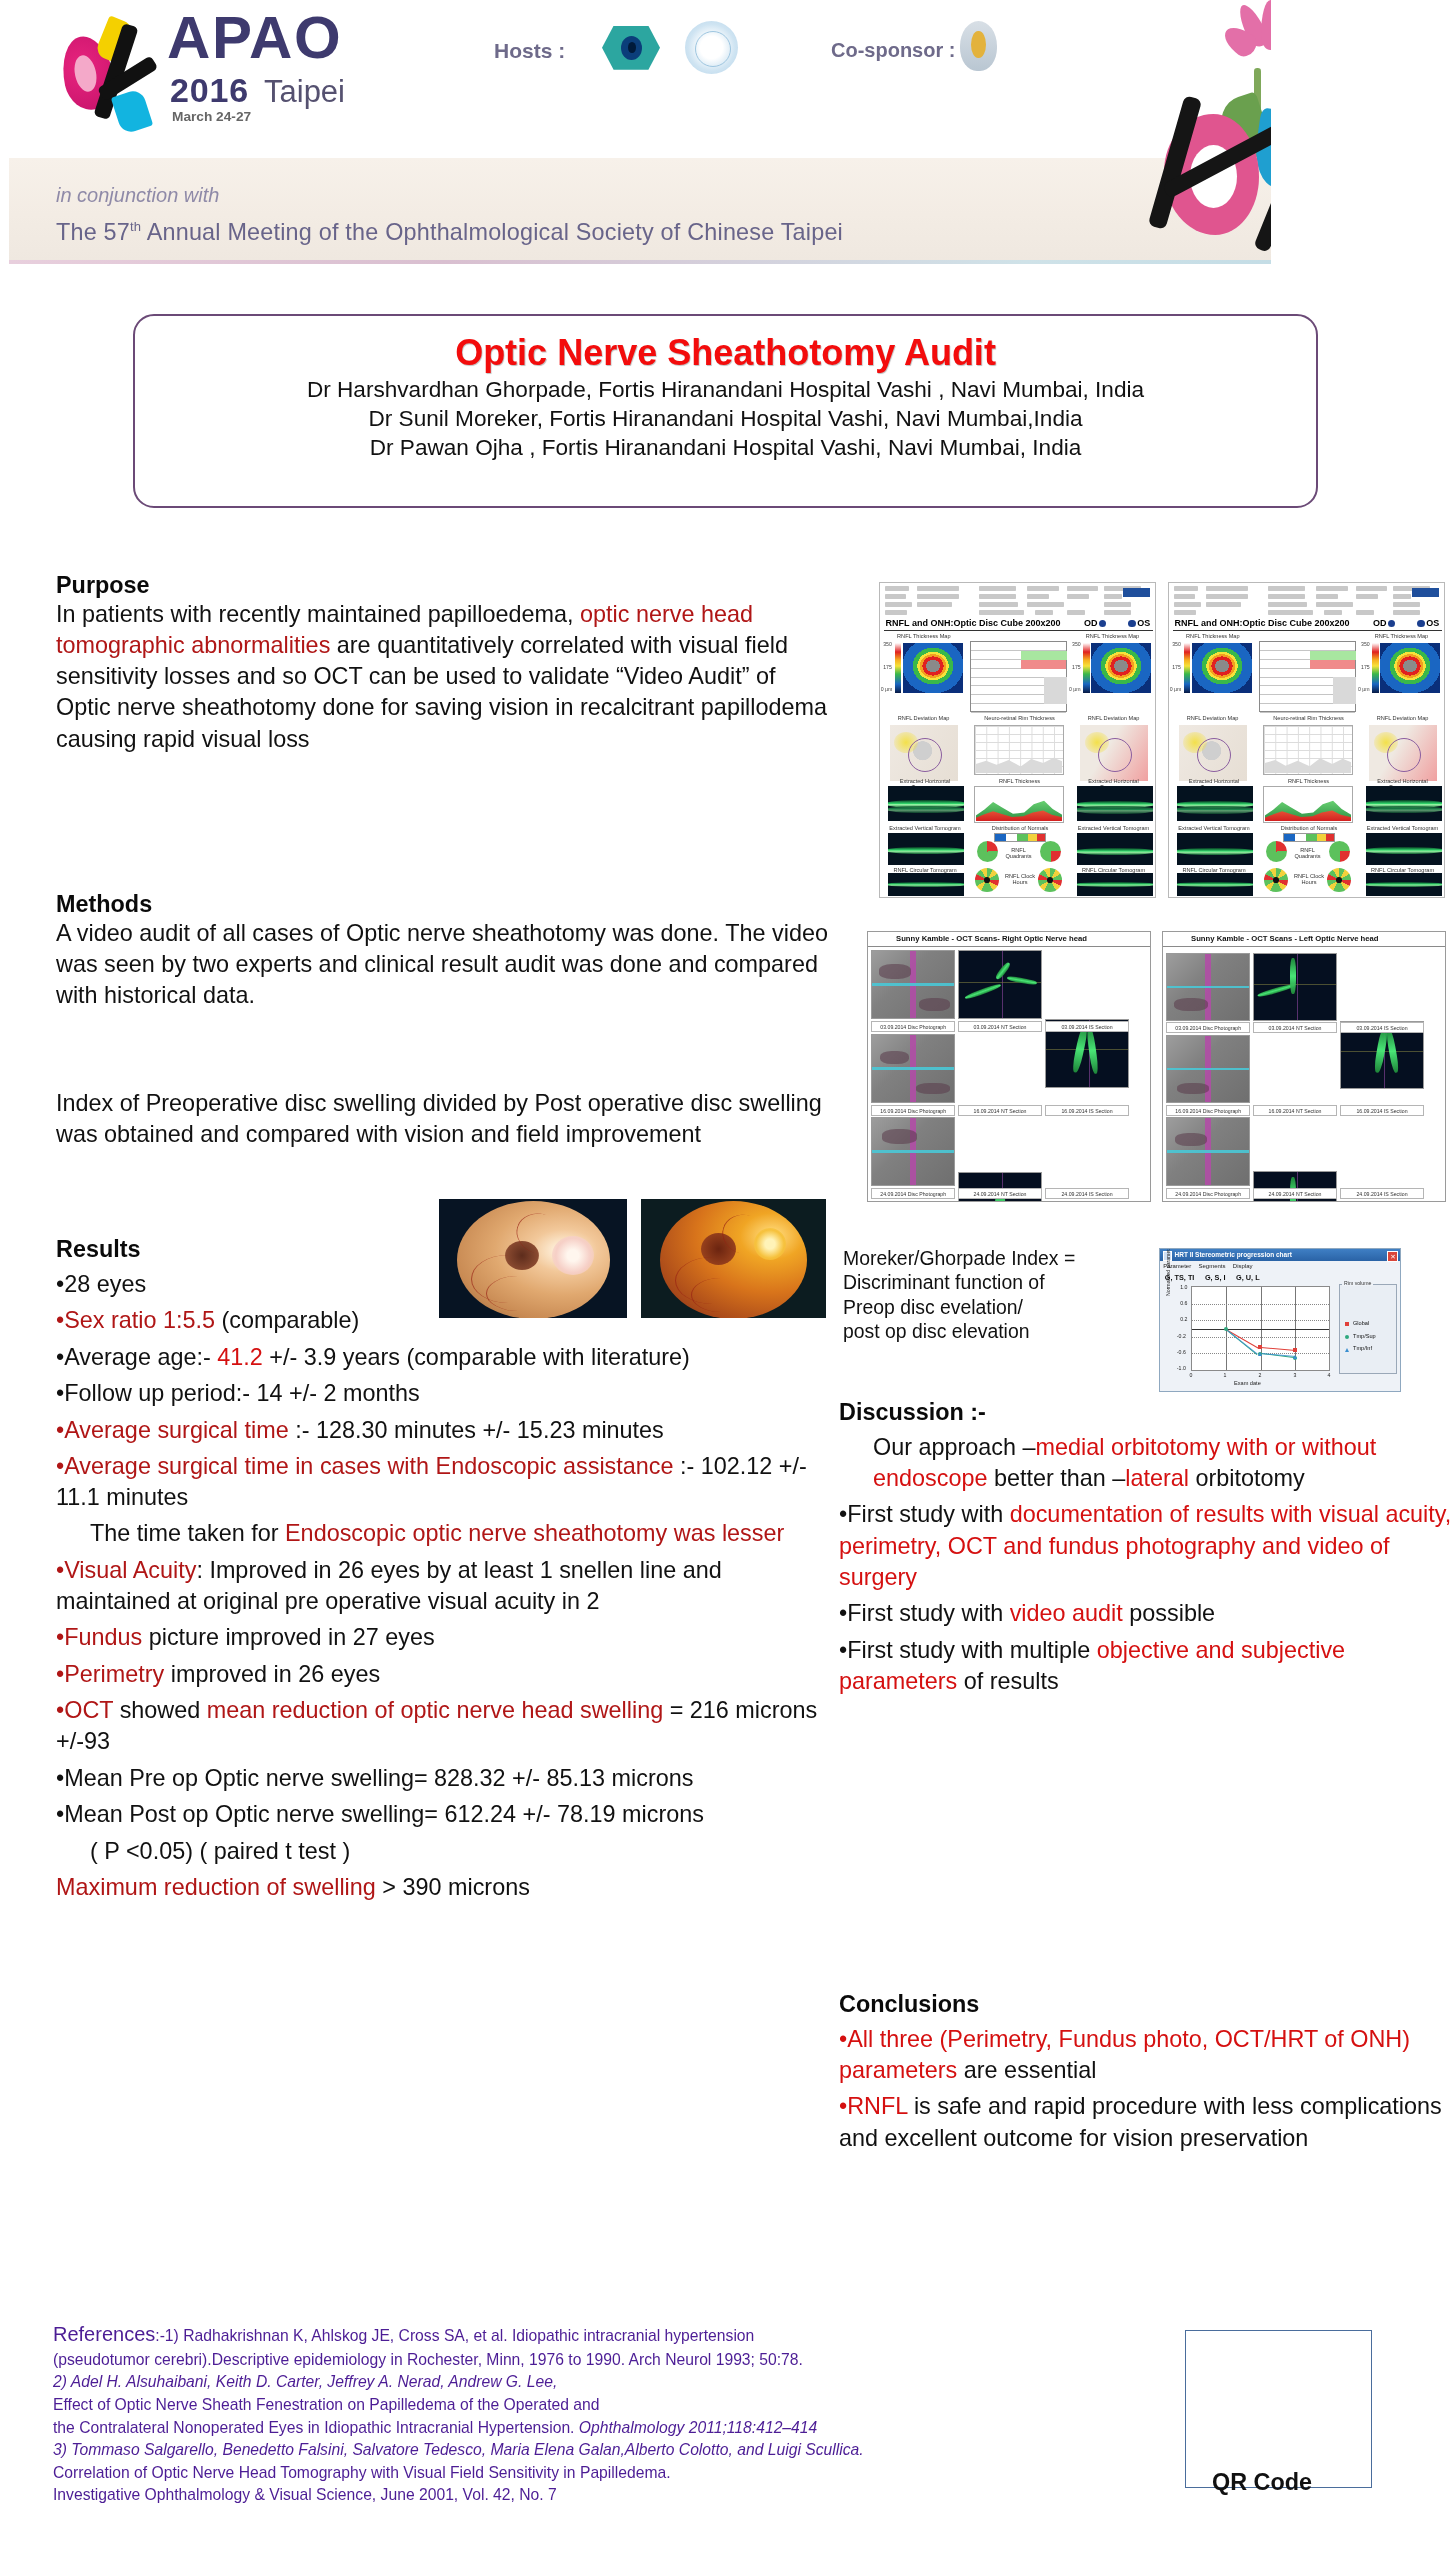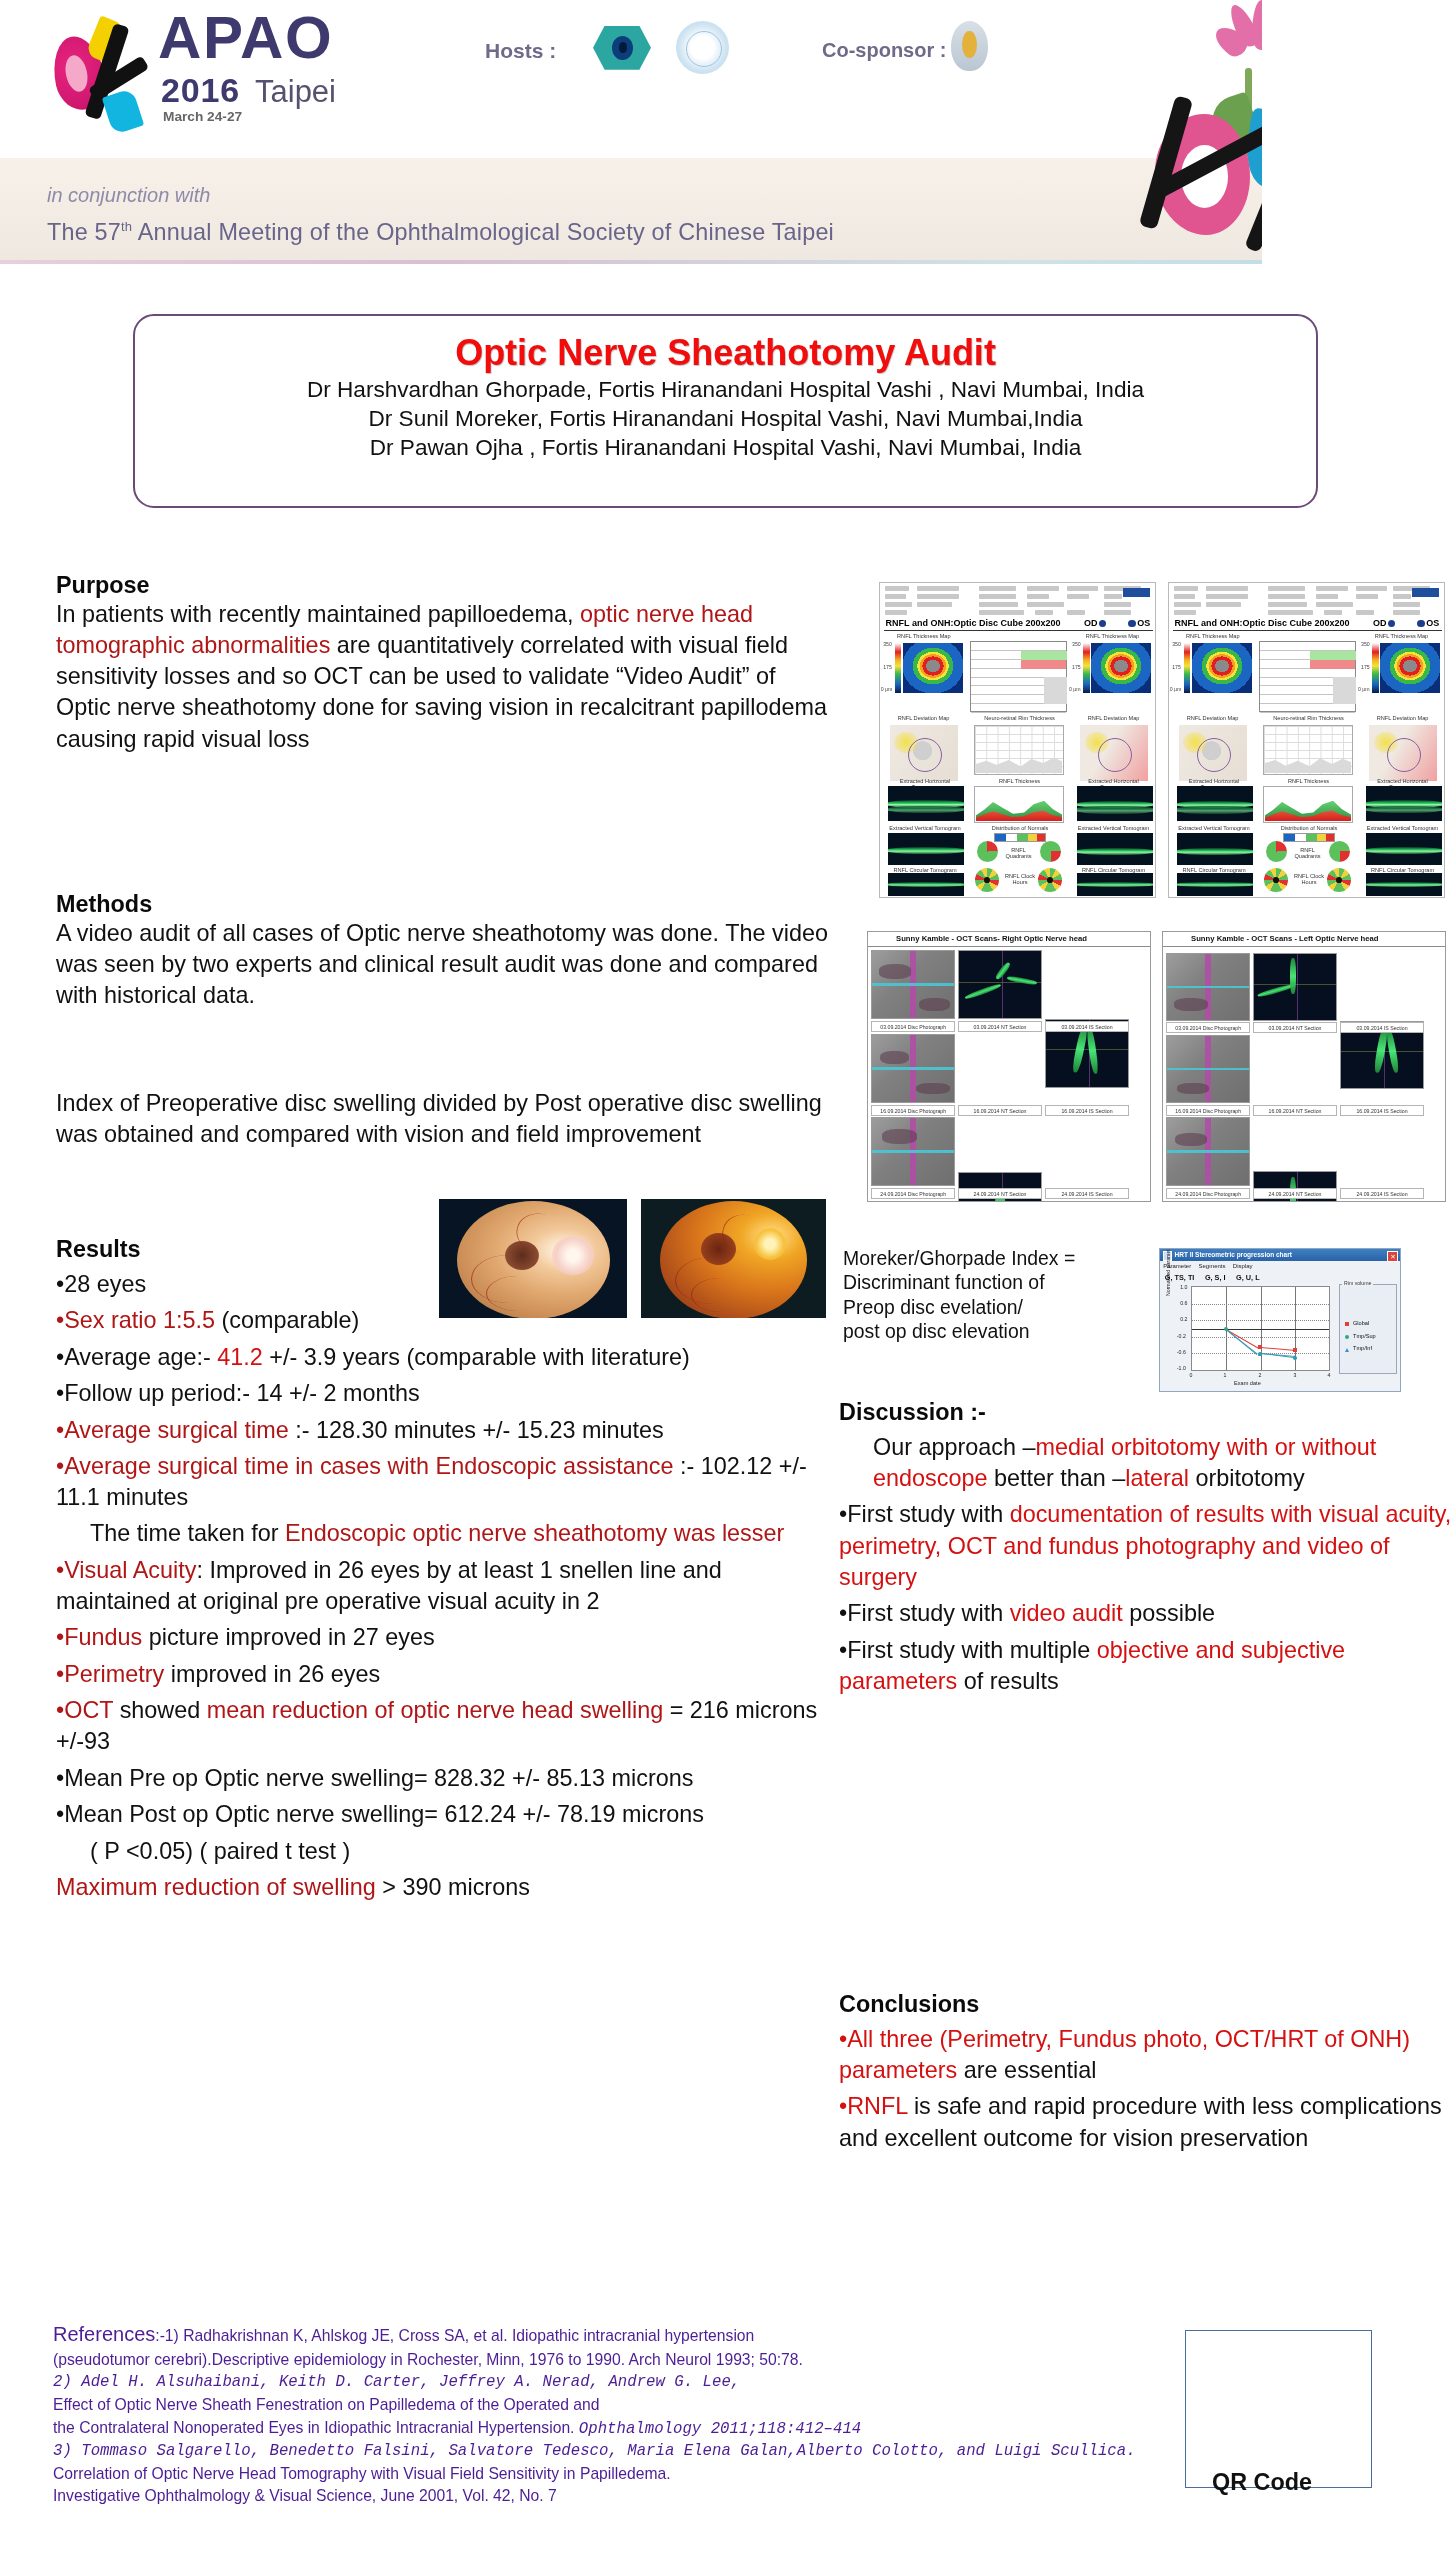--- a/index.html
+++ b/index.html
@@ -1,19 +1,19 @@
 <!DOCTYPE html>
 <html style="font-size:13px"><head>
 <meta charset="utf-8">
 <style>
   html,body{margin:0;padding:0;background:#fff;}
   body{width:1451px;height:2576px;position:relative;font-family:"Liberation Sans",sans-serif;overflow:hidden;}
 
   
-  #banner{position:absolute;left:0;top:0;width:1262px;height:266px;overflow:hidden;}
+  #banner{position:absolute;left:9px;top:0;width:1262px;height:266px;overflow:hidden;}
   #banner-top{position:absolute;left:0;top:0;width:1451px;height:158px;background:#ffffff;}
   #banner-bot{position:absolute;left:0;top:158px;width:1451px;height:103px;
     background:linear-gradient(to bottom,#f7f1ea 0%,#f3ece4 55%,#efe8e0 100%);}
   #banner-rule{position:absolute;left:0;top:260px;width:1451px;height:4px;
     background:linear-gradient(to right,#e8cfdd 0%,#d9bfd0 30%,#cfe2e8 70%,#bcd9e4 100%);}
 
   
   #apao-mark{position:absolute;left:47px;top:14.5px;width:98px;height:119px;}
   .mk{position:absolute;}
   .mk.pink{left:6.5px;top:21px;width:50px;height:74px;border-radius:50% 50% 50% 50%/60% 60% 40% 40%;
@@ -222,21 +222,21 @@
   .mk-sq{position:absolute;width:4px;height:4px;background:#e0403a;}
   .mk-ci{position:absolute;width:4px;height:4px;border-radius:50%;background:#2fa87e;}
   .mk-tr{position:absolute;width:0;height:0;border-left:2.4px solid transparent;border-right:2.4px solid transparent;
     border-bottom:4px solid #3a8fd0;}
   .hcw-line{position:absolute;height:0.8px;transform-origin:left center;}
 
   
   #refs{position:absolute;left:53px;top:2320px;width:1097px;}
   #refs .r0{font-size:15.7px;color:#4c1d95;line-height:1.44;}
   #refs .big{font-size:20px;}
-  #refs .it{font-style:italic;font-family:Liberation Mono, monospace;}
+  #refs .it{font-style:italic;}
 
   
   #qr-box{position:absolute;left:1185px;top:2330px;width:187px;height:158px;border:1.6px solid #4a6d9c;
     background:#fff;box-sizing:border-box;}
   #qr-label{position:absolute;left:1212px;top:2469px;font-size:23.4px;font-weight:bold;color:#111;}
 </style>
 </head>
 <body>
 
 <div id="banner">

